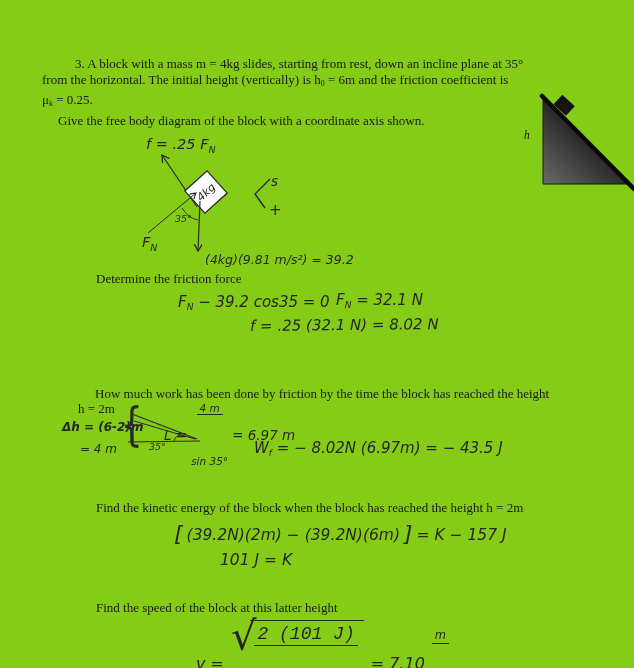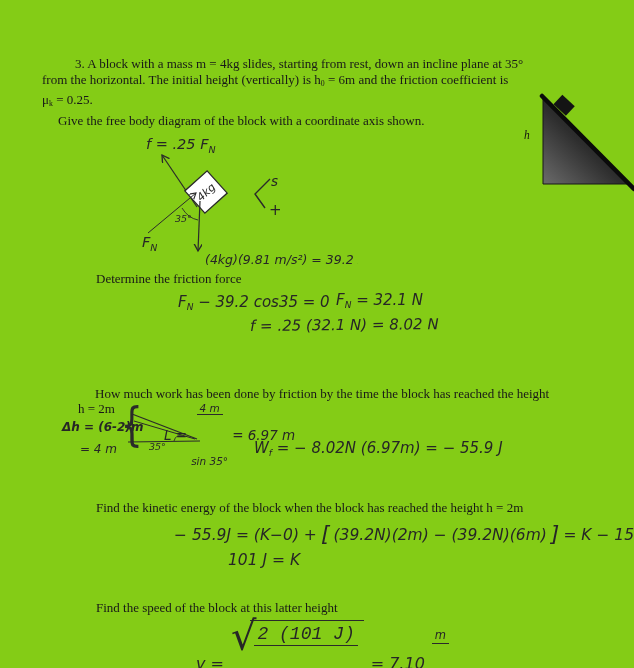--- a/index.html
+++ b/index.html
@@ -106,31 +106,30 @@
 
   <div class="abs hw row" style="left:164px;top:402px;gap:4px;font-size:13.5px;">
     <span>L =</span>
     <span class="frac" style="font-size:10.5px;">
       <span class="num">4 m</span>
       <span>sin 35°</span>
     </span>
     <span>= 6.97 m</span>
   </div>
 
-  <div class="abs hw" style="left:254px;top:439px;font-size:15px;"><span>W</span><sub>f</sub><span> = − 8.02N (6.97m) = − 55.9 J</span></div>
+  <div class="abs hw" style="left:254px;top:439px;font-size:15px;"><span>W</span><sub>f</sub><span> = − 8.02N (6.97m) = − 43.5 J</span></div>
 
   <div class="abs printed" style="left:96px;top:500px;">Find the kinetic energy of the block when the block has reached the height h = 2m</div>
   <div class="abs hw row" style="left:174px;top:524px;gap:4px;font-size:15.5px;">
-    <span>− 55.9J = (K−0) +</span>
     <span class="bigbr">[</span>
     <span>(39.2N)(2m) − (39.2N)(6m)</span>
     <span class="bigbr">]</span>
     <span>= K − 157 J</span>
   </div>
-  <div class="abs hw" style="left:228px;top:551px;font-size:15.5px;">101 J = K</div>
+  <div class="abs hw" style="left:220px;top:551px;font-size:15.5px;">101 J = K</div>
 
   <div class="abs printed" style="left:96px;top:600px;">Find the speed of the block at this latter height</div>
   <div class="abs hw row" style="left:196px;top:620px;gap:7px;font-size:16px;">
     <span>v =</span>
     <span class="sqrt">
       <span class="sign">√</span>
       <span class="radicand">
         <span class="frac" style="font-size:18px;font-family:Liberation Mono, monospace;">
           <span class="num">2 (101 J)</span>
           <span>4 kg</span>

